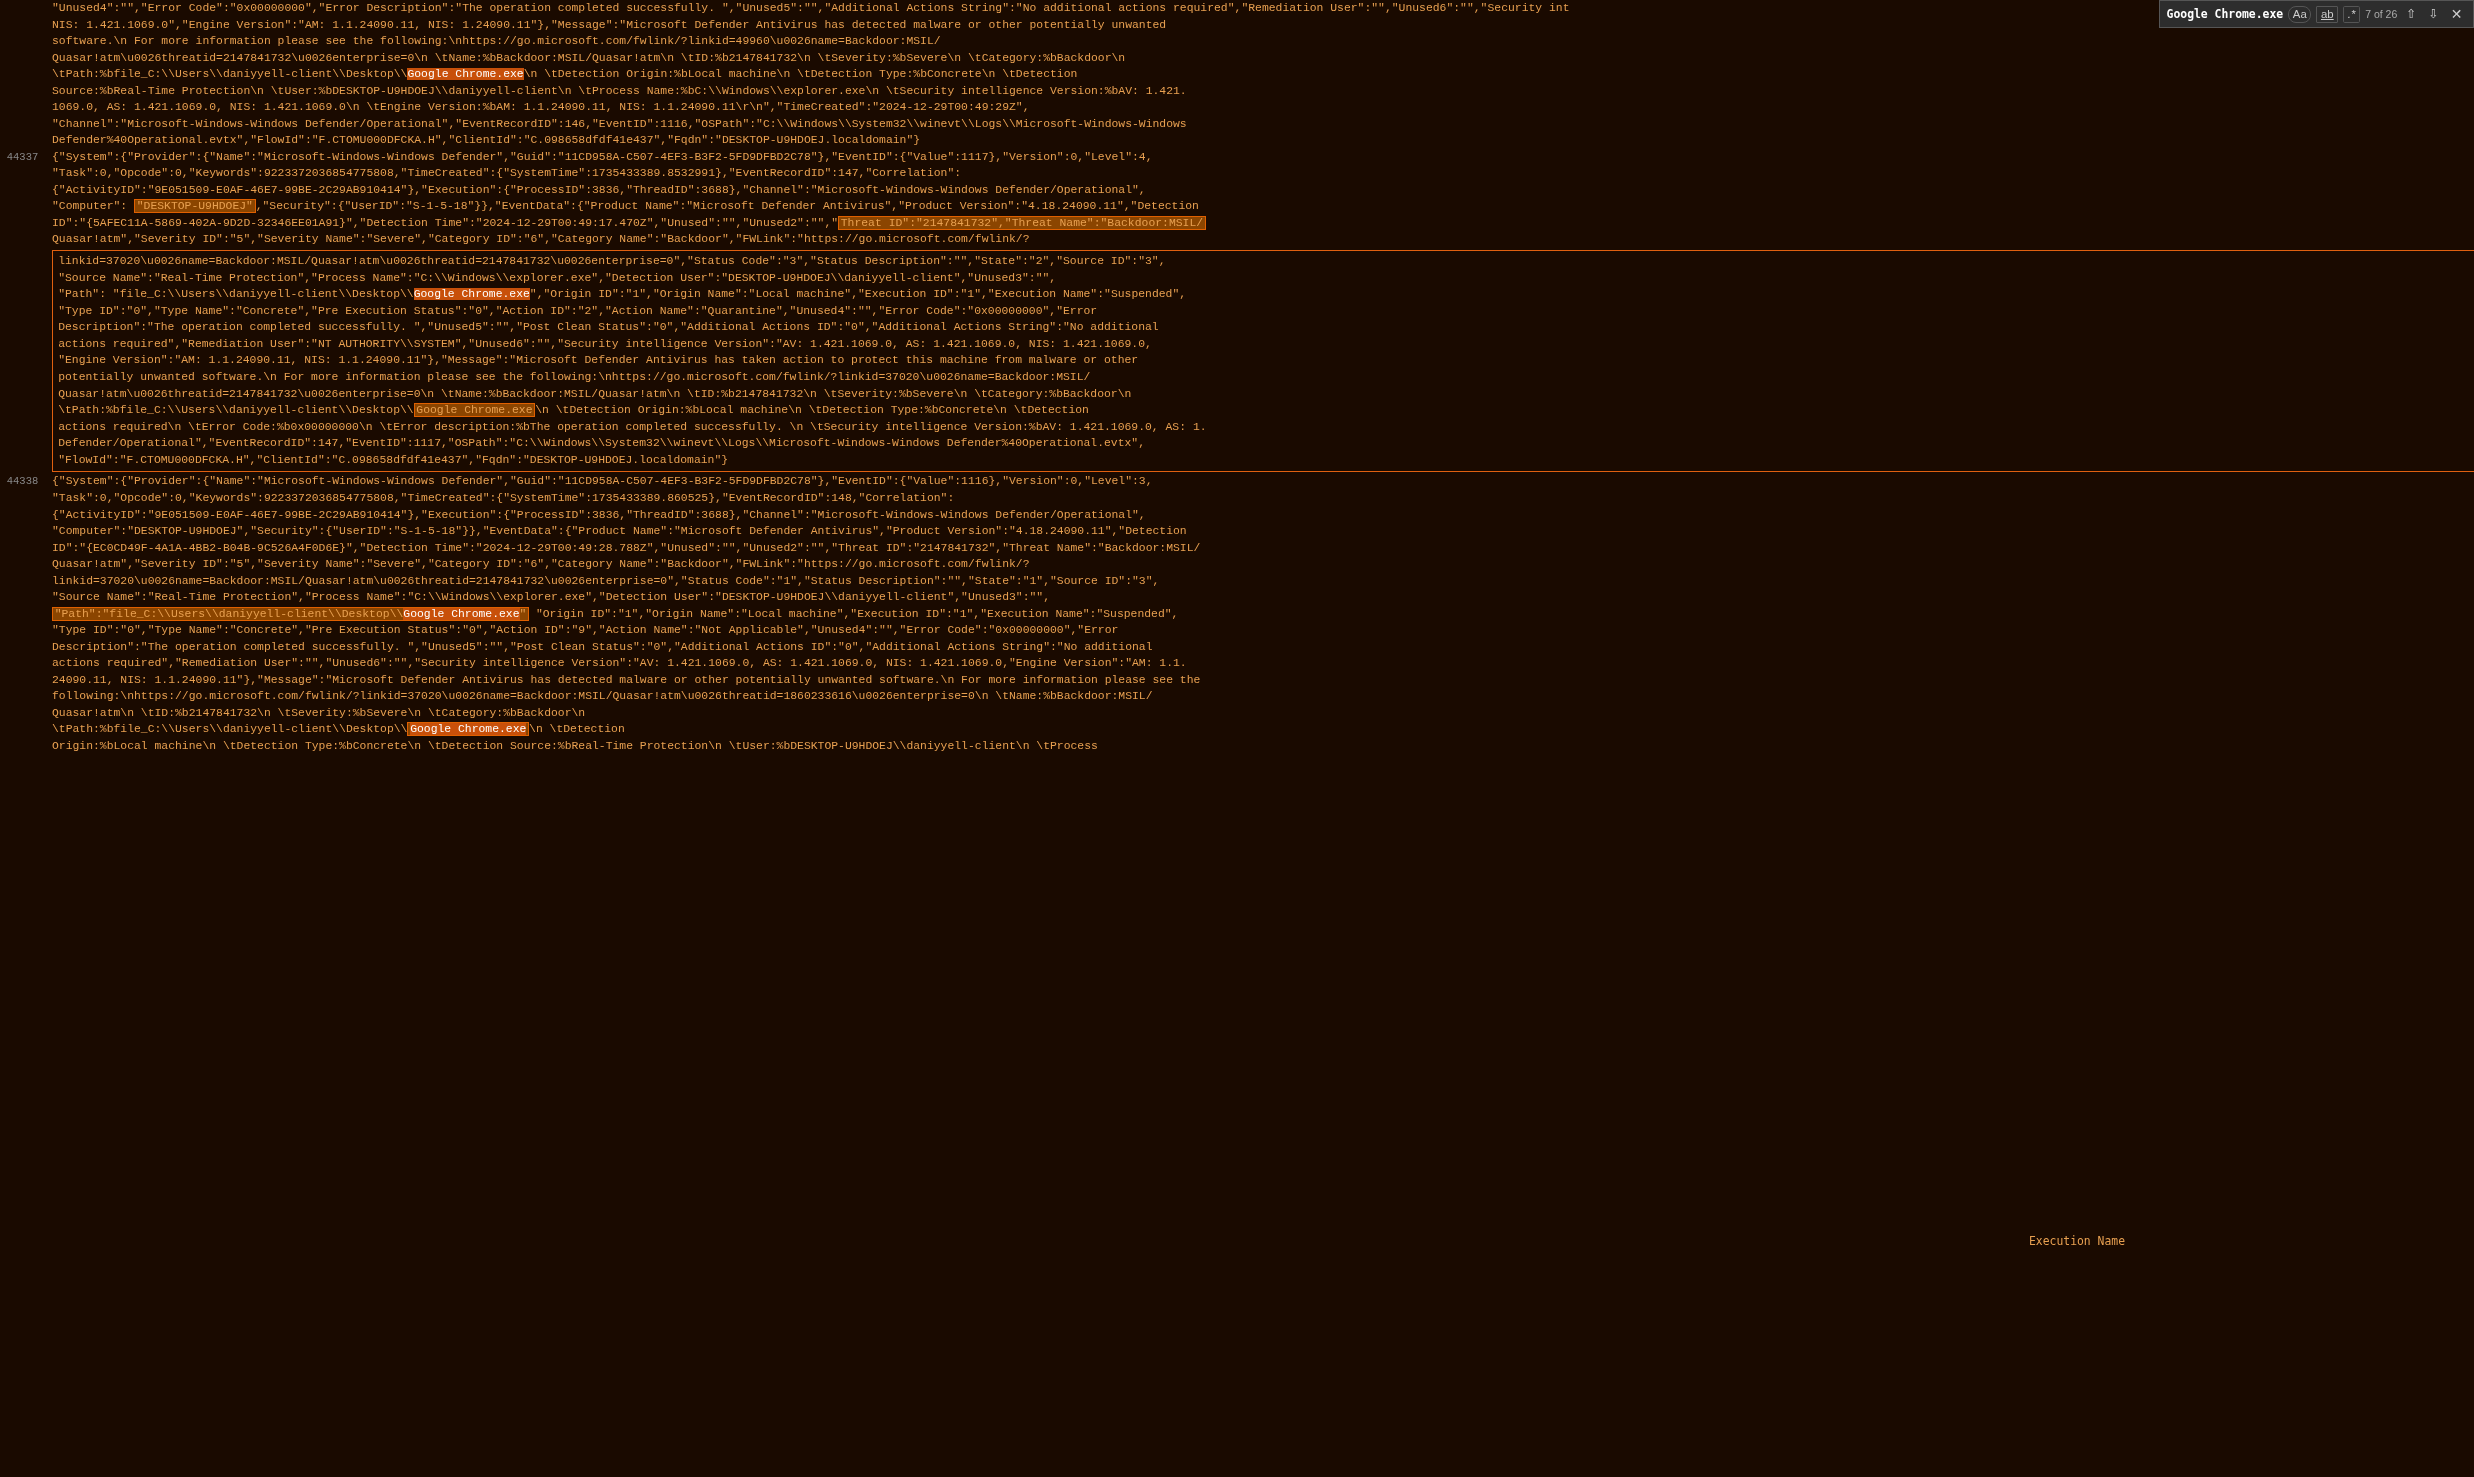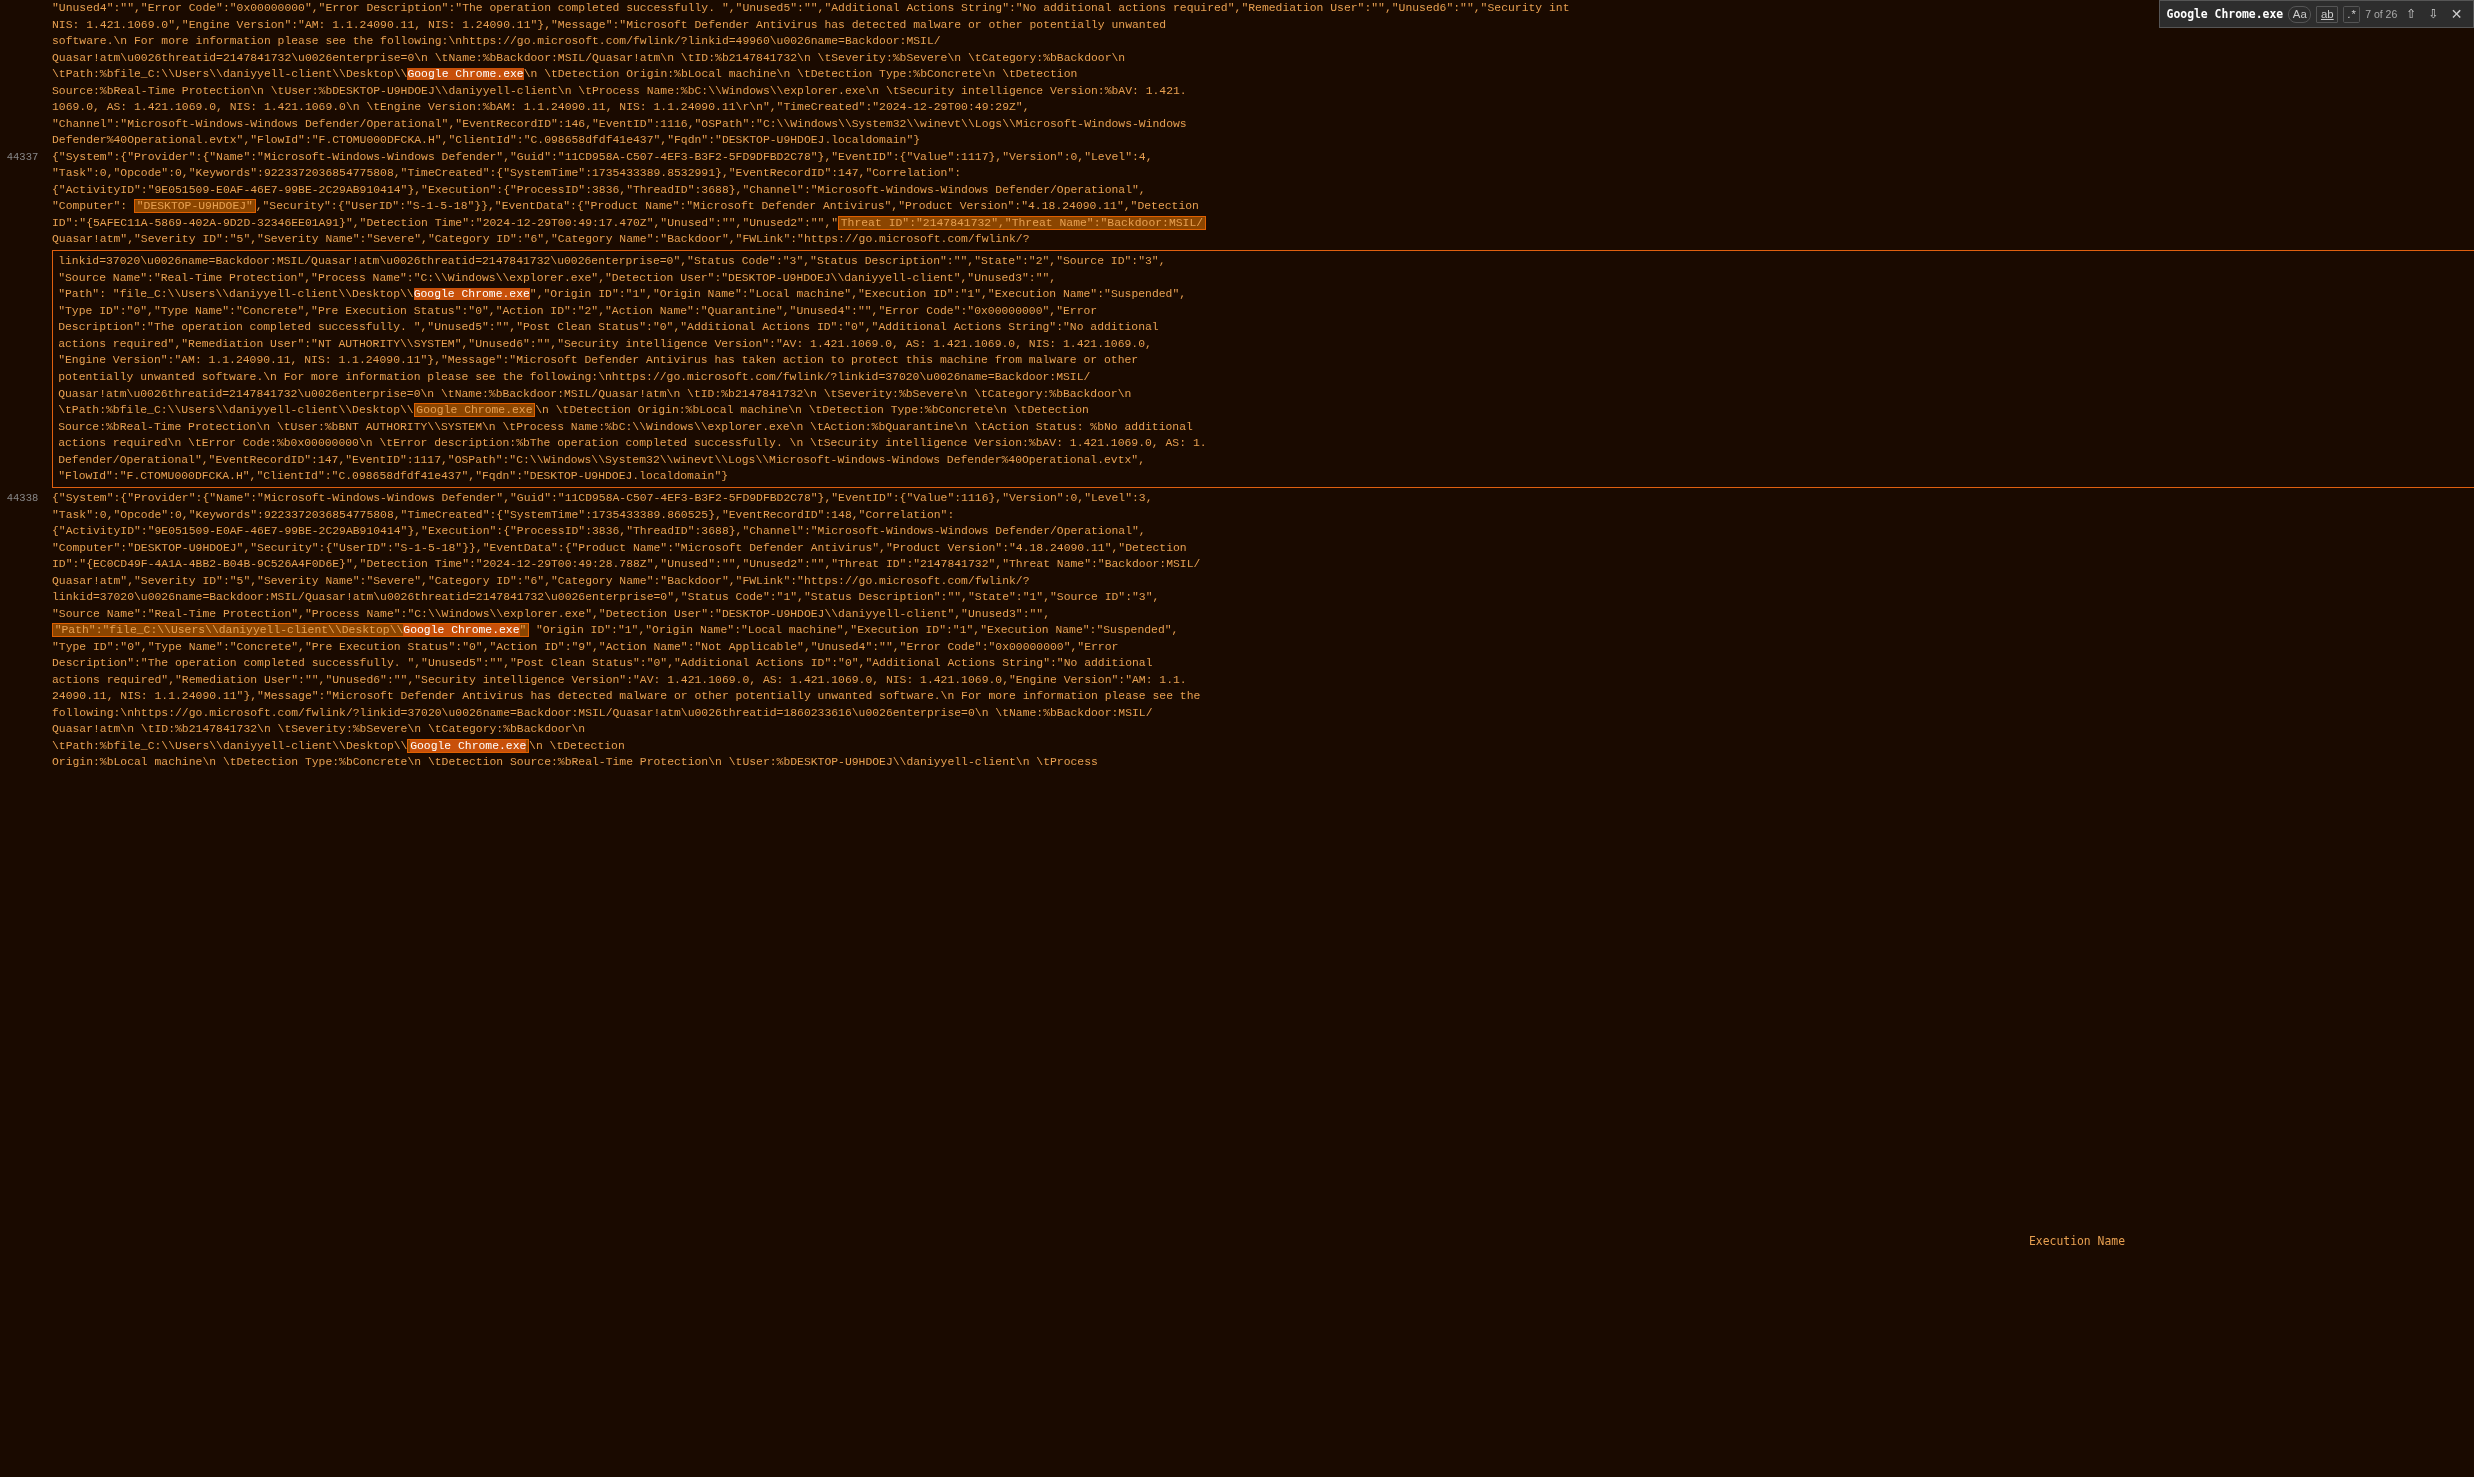--- a/index.html
+++ b/index.html
@@ -172,23 +172,20 @@
     <div class="line">
       <span class="line-content">potentially unwanted software.\n For more information please see the following:\nhttps://go.microsoft.com/fwlink/?linkid=37020\u0026name=Backdoor:MSIL/</span>
     </div>
     <div class="line">
       <span class="line-content">Quasar!atm\u0026threatid=2147841732\u0026enterprise=0\n \tName:%bBackdoor:MSIL/Quasar!atm\n \tID:%b2147841732\n \tSeverity:%bSevere\n \tCategory:%bBackdoor\n</span>
     </div>
     <div class="line">
       <span class="line-content">\tPath:%bfile_C:\\Users\\daniyyell-client\\Desktop\\<span style="background:#8b4500; border:0.9px solid #e06000; padding:0 1.7px;">Google Chrome.exe</span>\n \tDetection Origin:%bLocal machine\n \tDetection Type:%bConcrete\n \tDetection</span>
     </div>
     <div class="line">
-      <span class="line-content">Source:%bReal-Time Protection\n \tUser:%bBNT AUTHORITY\\SYSTEM\n \tProcess Name:%bC:\\Windows\\explorer.exe\n \tAction:%bQuarantine\n \tAction Status: %bNo additional</span>
-    </div>
-    <div class="line">
       <span class="line-content">actions required\n \tError Code:%b0x00000000\n \tError description:%bThe operation completed successfully. \n \tSecurity intelligence Version:%bAV: 1.421.1069.0, AS: 1.</span>
     </div>
     <div class="line">
       <span class="line-content">Defender/Operational","EventRecordID":147,"EventID":1117,"OSPath":"C:\\Windows\\System32\\winevt\\Logs\\Microsoft-Windows-Windows Defender%40Operational.evtx",</span>
     </div>
     <div class="line">
       <span class="line-content">"FlowId":"F.CTOMU000DFCKA.H","ClientId":"C.098658dfdf41e437","Fqdn":"DESKTOP-U9HDOEJ.localdomain"}</span>
     </div>
   </div>
 

